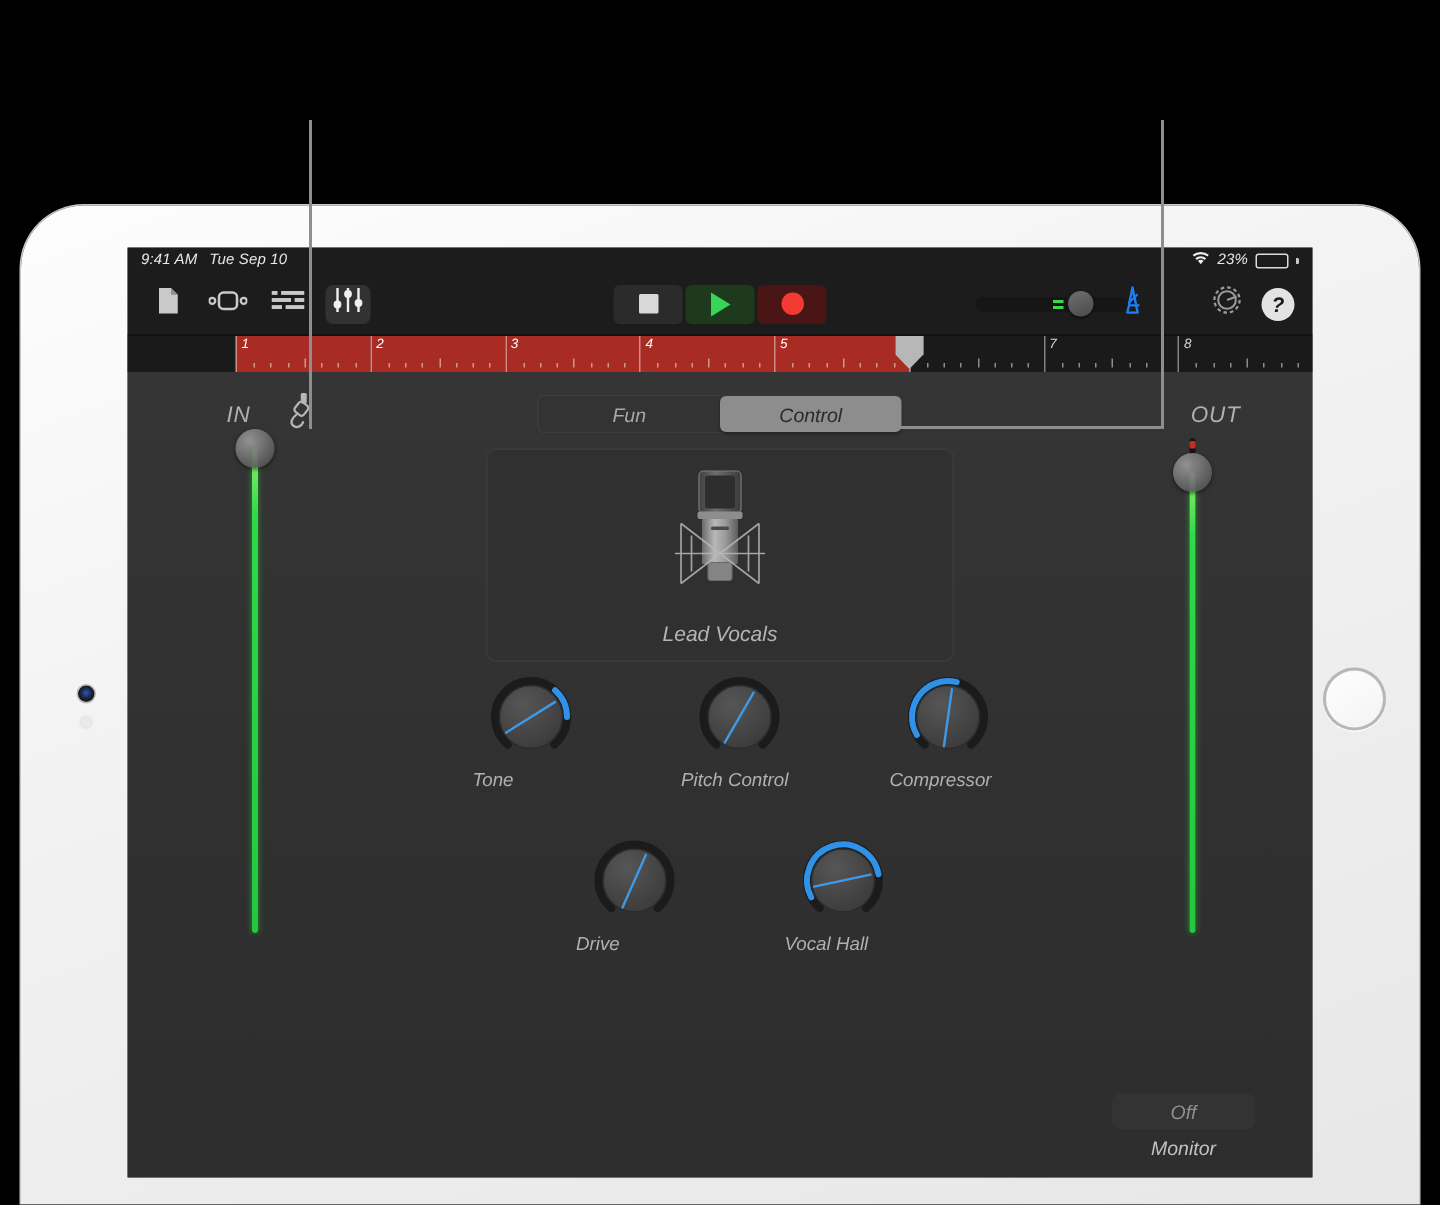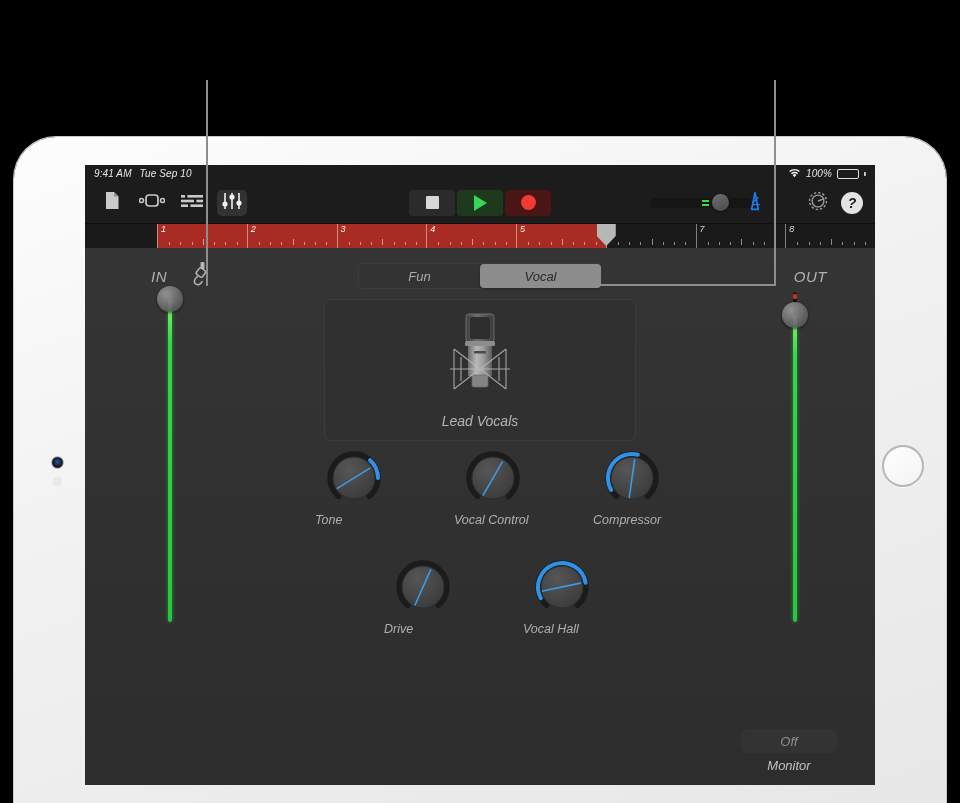--- a/index.html
+++ b/index.html
@@ -245,21 +245,21 @@
           <span>Tue Sep 10</span>
         </div>
         <div class="status-right">
           <span>
             <svg width="13" height="10" viewBox="0 0 13 10">
               <path d="M6.5 9.2 4.6 6.9a3 3 0 0 1 3.8 0z" fill="#eee"></path>
               <path d="M2.9 5.1a5.6 5.6 0 0 1 7.2 0l-.95 1.15a4.1 4.1 0 0 0-5.3 0z" fill="#eee"></path>
               <path d="M1.1 2.9a8.5 8.5 0 0 1 10.8 0l-.95 1.15a7 7 0 0 0-8.9 0z" fill="#eee"></path>
             </svg>
           </span>
-          <span>100%</span>
+          <span>23%</span>
           <span class="battery-shell"><span class="battery-fill" style="width:100%"></span></span>
             <span class="battery-cap"></span>
         </div>
       </div>
 
       <div id="toolbar">
         <div class="tb-group tb-left">
           <div class="tb-btn">
             <span>
               <svg width="16" height="19" viewBox="0 0 16 19">
@@ -451,21 +451,21 @@
 
         <div class="slider" id="slider-out">
           <div class="sl-track"></div>
           <div class="sl-peak"></div>
           <div class="sl-level" style="top: 23.1px; height: 306.9px;"></div>
           <div class="sl-thumb" style="top: 10.1px;"></div>
         </div>
 
         <div id="seg-control">
           <div class="seg">Fun</div>
-          <div class="seg active">Vocal</div>
+          <div class="seg active">Control</div>
         </div>
 
         <div id="instrument-card">
           <span>
             <svg width="76" height="94" viewBox="0 0 76 94">
               <defs>
                 <linearGradient id="mb" x1="0" y1="0" x2="1" y2="0">
                   <stop offset="0" stop-color="#6b6b6b"></stop>
                     <stop offset=".35" stop-color="#b8b8b8"></stop>
                   <stop offset=".65" stop-color="#9a9a9a"></stop>
@@ -521,21 +521,21 @@
           <radialGradient id="kg1" cx="38%" cy="30%" r="78%">
             <stop offset="0" stop-color="#565656"></stop>
             <stop offset="1" stop-color="#3a3a3a"></stop>
           </radialGradient>
         </defs>
         <path d="M 14.573097367523053 48.38506663485547 A 24 24 0 1 1 45.426902632476946 48.38506663485548" fill="none" stroke="#1b1b1b" stroke-width="5.5" stroke-linecap="round"></path>
 
         <circle cx="30" cy="30" r="21" fill="url(#kg1)" stroke="#2c2c2c" stroke-width="1"></circle>
         <line x1="20.16" y1="47.04337994647776" x2="39.36" y2="13.788004441155309" stroke="#3d9ae8" stroke-width="1.6" stroke-linecap="round"></line>
       </svg></div>
-              <span class="knob-label">Vocal Control</span>
+              <span class="knob-label">Pitch Control</span>
             </div>
             <div class="knob-wrap" style="left: 508px; top: 200px;">
               <div class="knob">
       <svg width="60" height="60" viewBox="0 0 60 60">
         <defs>
           <radialGradient id="kg2" cx="38%" cy="30%" r="78%">
             <stop offset="0" stop-color="#565656"></stop>
             <stop offset="1" stop-color="#3a3a3a"></stop>
           </radialGradient>
         </defs>

